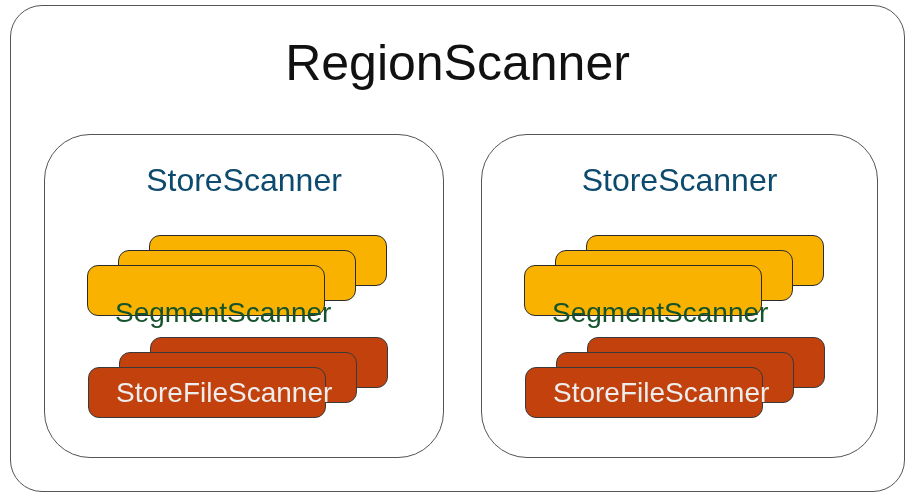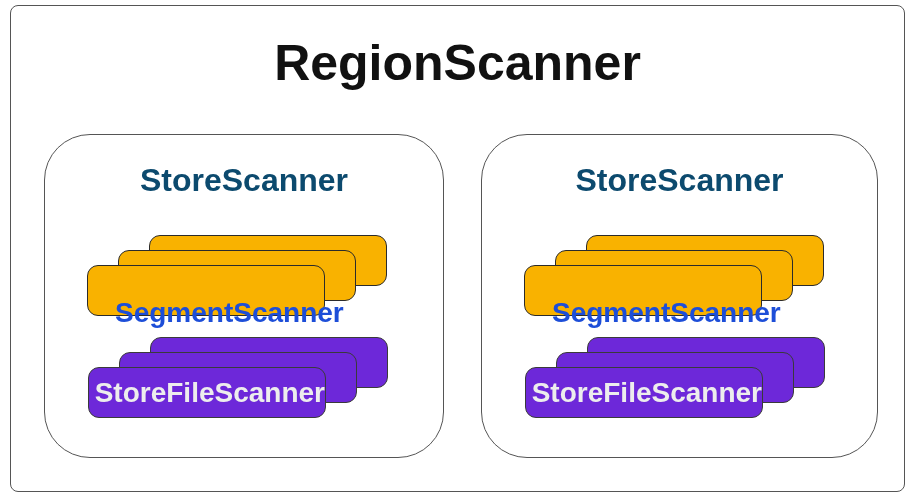--- a/index.html
+++ b/index.html
@@ -16,23 +16,22 @@
     overflow: hidden;
   }
   .region-box {
     position: absolute;
     left: 10px;
     top: 5px;
     width: 895px;
     height: 487px;
     background: #ffffff;
     border: 1.4px solid #555555;
-    border-radius: 8px;
+    border-radius: 32px;
     box-sizing: border-box;
-    font-weight: bold;
   }
   .region-title {
     position: absolute;
     top: 30px;
     left: 0;
     right: 0;
     text-align: center;
     font-size: 50px;
     line-height: 1.1;
     color: #111111;
@@ -81,30 +80,29 @@
     left: 0; top: 30px;
     display: flex;
     align-items: center;
     padding-left: 27px;
   }
   .seg {
     background: #F9B200;
     border: 1.6px solid #2B2B2B;
   }
   .sf {
-    background: #6d28d9;
+    background: #c2410c;
     border: 1.4px solid #3A3A3A;
-    justify-content: flex-end;
   }
   .card-label {
     font-size: 28px;
     line-height: 1;
     white-space: nowrap;
   }
-  .seg .card-label { color: #1d4ed8; margin-top: 44px; }
+  .seg .card-label { color: #14532d; margin-top: 44px; }
   .sf  .card-label { color: #EDEDED; }
 </style>
 </head>
 <body>
 
 <div class="canvas">
   <div class="region-box">
     <div class="region-title">RegionScanner</div>
 
     <div class="store-box store-left">

